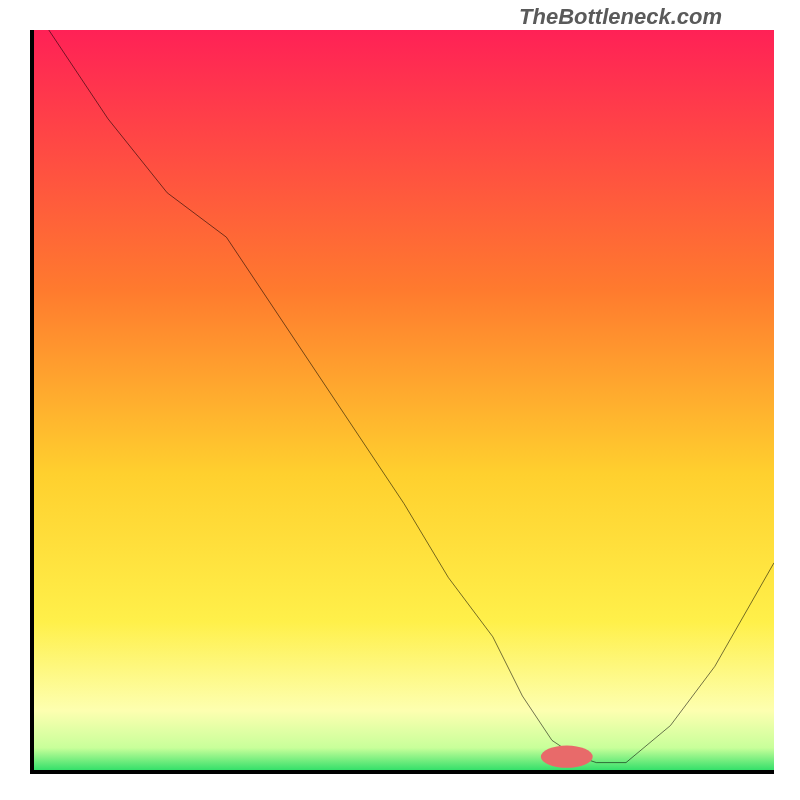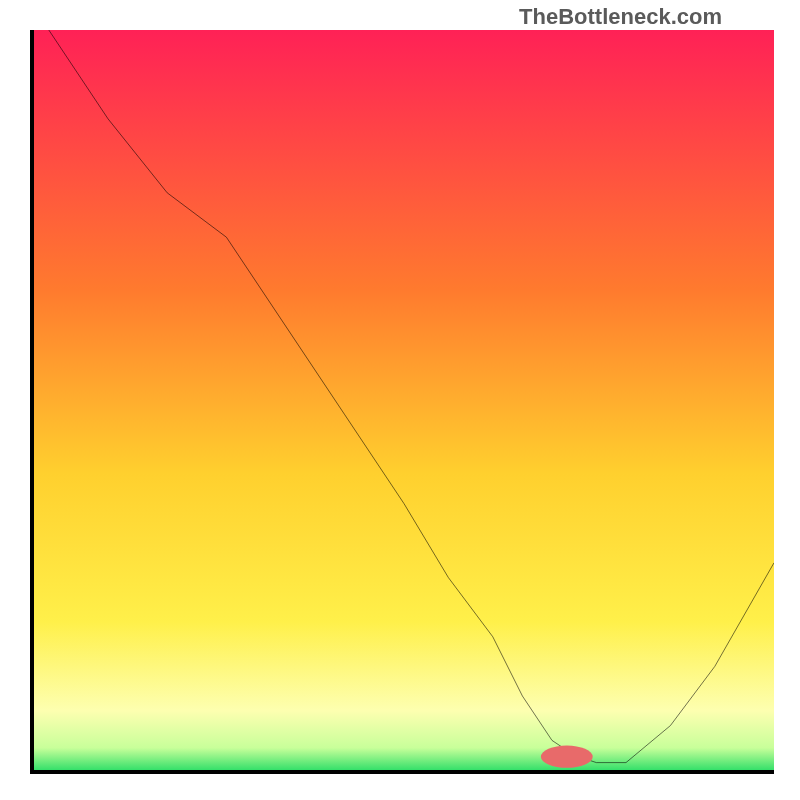--- a/index.html
+++ b/index.html
@@ -7,20 +7,21 @@
     padding: 0;
     width: 800px;
     height: 800px;
     background: #ffffff;
     font-family: -apple-system, BlinkMacSystemFont, "Segoe UI", Arial, sans-serif;
   }
   .container {
     position: relative;
     width: 732px;
     height: 800px;
+    font-style: italic;
   }
   .watermark {
     position: absolute;
     top: 4px;
     right: 10px;
     font-size: 22px;
     font-weight: 600;
     color: #5a5a5a;
     z-index: 10;
   }

